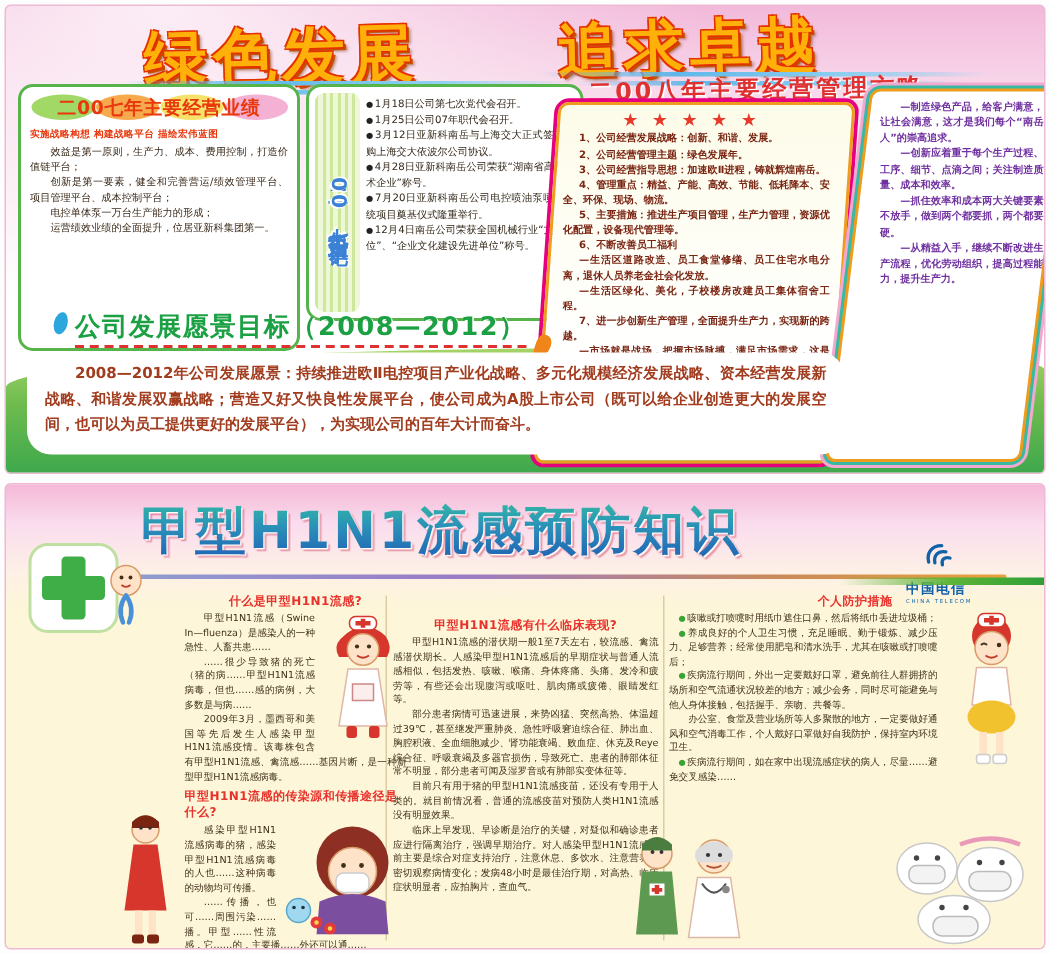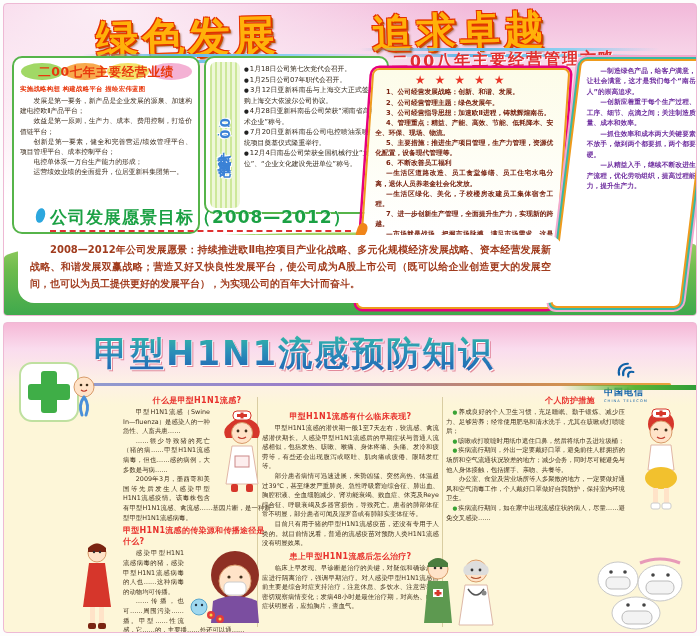--- a/index.html
+++ b/index.html
@@ -153,21 +153,20 @@
         <span class="achv-ovals">
           <i style="background:#97d455"></i>
             <i style="background:#f6a13a"></i>
             <i style="background:#f3df59"></i>
             <i style="background:#f3a9cf"></i>
         </span>
         <span class="t">二00七年主要经营业绩</span>
       </div>
       <div class="achv-sub">实施战略构想 构建战略平台 描绘宏伟蓝图</div>
       <div class="achv-body">
-        <p>发展是第一要务，新产品是企业发展的源泉、加速构建电控欧Ⅱ产品平台；</p>
         <p>效益是第一原则，生产力、成本、费用控制，打造价值链平台；</p>
         <p>创新是第一要素，健全和完善营运/绩效管理平台、项目管理平台、成本控制平台；</p>
         <p>电控单体泵一万台生产能力的形成；</p>
         <p>运营绩效业绩的全面提升，位居亚新科集团第一。</p>
       </div>
     </div>
 
     <div class="card card-events">
       <div class="events-strip">
         <span class="v">二00七年公司大事记</span>
@@ -297,21 +296,20 @@
         </svg>
         <p>感染甲型H1N1流感病毒的猪，感染甲型H1N1流感病毒的人也……这种病毒的动物均可传播。</p>
         <p>……传播，也可……周围污染……播。甲型……性流感，它……的，主要播……外还可以通……</p>
       </div>
 
       <div class="col" style="left:258px; width:177px;margin-top:16px;">
         <h3>甲型H1N1流感有什么临床表现?</h3>
         <p>甲型H1N1流感的潜伏期一般1至7天左右，较流感、禽流感潜伏期长。人感染甲型H1N1流感后的早期症状与普通人流感相似，包括发热、咳嗽、喉痛、身体疼痛、头痛、发冷和疲劳等，有些还会出现腹泻或呕吐、肌肉痛或疲倦、眼睛发红等。</p>
         <p>部分患者病情可迅速进展，来势凶猛、突然高热、体温超过39℃，甚至继发严重肺炎、急性呼吸窘迫综合征、肺出血、胸腔积液、全血细胞减少、肾功能衰竭、败血症、休克及Reye综合征、呼吸衰竭及多器官损伤，导致死亡。患者的肺部体征常不明显，部分患者可闻及湿罗音或有肺部实变体征等。</p>
         <p>目前只有用于猪的甲型H1N1流感疫苗，还没有专用于人类的。就目前情况看，普通的流感疫苗对预防人类H1N1流感没有明显效果。</p>
-        <h3>患上甲型H1N1流感后怎么治疗?</h3>
         <p>临床上早发现、早诊断是治疗的关键，对疑似和确诊患者应进行隔离治疗，强调早期治疗。对人感染甲型H1N1流感目前主要是综合对症支持治疗，注意休息、多饮水、注意营养，密切观察病情变化；发病48小时是最佳治疗期，对高热、临床症状明显者，应拍胸片，查血气。</p>
       </div>
 
       <div class="col" style="left:442px; width:248px;">
         <h3>个人防护措施</h3>
         <svg class="fl-r" width="66" height="104" viewBox="0 0 66 104">
           <circle cx="33" cy="16" r="13" fill="#d6362b"></circle>
           <rect x="24" y="1" width="18" height="9" rx="4" fill="#fff" stroke="#d6362b"></rect>
           <rect x="31.5" y="2.5" width="3" height="6" fill="#d6362b"></rect>
             <rect x="28" y="4" width="10" height="3" fill="#d6362b"></rect>
@@ -319,22 +317,22 @@
           <path d="M26 22 q2 -2 4 0" stroke="#40301c" fill="none" stroke-width="1.3"></path>
           <circle cx="38" cy="22" r="1.5" fill="#40301c"></circle>
           <path d="M29 29 q4 3 8 0" stroke="#c0392b" fill="none" stroke-width="1.2"></path>
           <path d="M23 37 L43 37 L46 62 L20 62 Z" fill="#ffffff" stroke="#e0b6a6"></path>
           <ellipse cx="33" cy="70" rx="16" ry="11" fill="#f2c12e"></ellipse>
           <rect x="25" y="80" width="5" height="16" fill="#ffe3c8"></rect>
           <rect x="36" y="80" width="5" height="16" fill="#ffe3c8"></rect>
           <rect x="23" y="95" width="9" height="6" rx="2" fill="#fff" stroke="#ccc"></rect>
           <rect x="34" y="95" width="9" height="6" rx="2" fill="#fff" stroke="#ccc"></rect>
         </svg>
+        <p class="bullet">咳嗽或打喷嚏时用纸巾遮住口鼻，然后将纸巾丢进垃圾桶；</p>
         <p class="bullet">养成良好的个人卫生习惯，充足睡眠、勤于锻炼、减少压力、足够营养；经常使用肥皂和清水洗手，尤其在咳嗽或打喷嚏后；</p>
-        <p class="bullet">咳嗽或打喷嚏时用纸巾遮住口鼻，然后将纸巾丢进垃圾桶；</p>
         <p class="bullet">疾病流行期间，外出一定要戴好口罩，避免前往人群拥挤的场所和空气流通状况较差的地方；减少会务，同时尽可能避免与他人身体接触，包括握手、亲吻、共餐等。</p>
         <p>办公室、食堂及营业场所等人多聚散的地方，一定要做好通风和空气消毒工作，个人戴好口罩做好自我防护，保持室内环境卫生。</p>
         <p class="bullet">疾病流行期间，如在家中出现流感症状的病人，尽量……避免交叉感染……</p>
       </div>
     </div>
 
     <svg class="abs" style="left:412px; top:228px;" width="86" height="80" viewBox="0 0 86 80">
       <circle cx="22" cy="18" r="10" fill="#ffe3c8" stroke="#d89b6a"></circle>
       <path d="M12 12 Q22 2 32 12 L32 16 L12 16 Z" fill="#4a7d3f"></path>
       <circle cx="19" cy="17" r="1.3" fill="#333"></circle>

